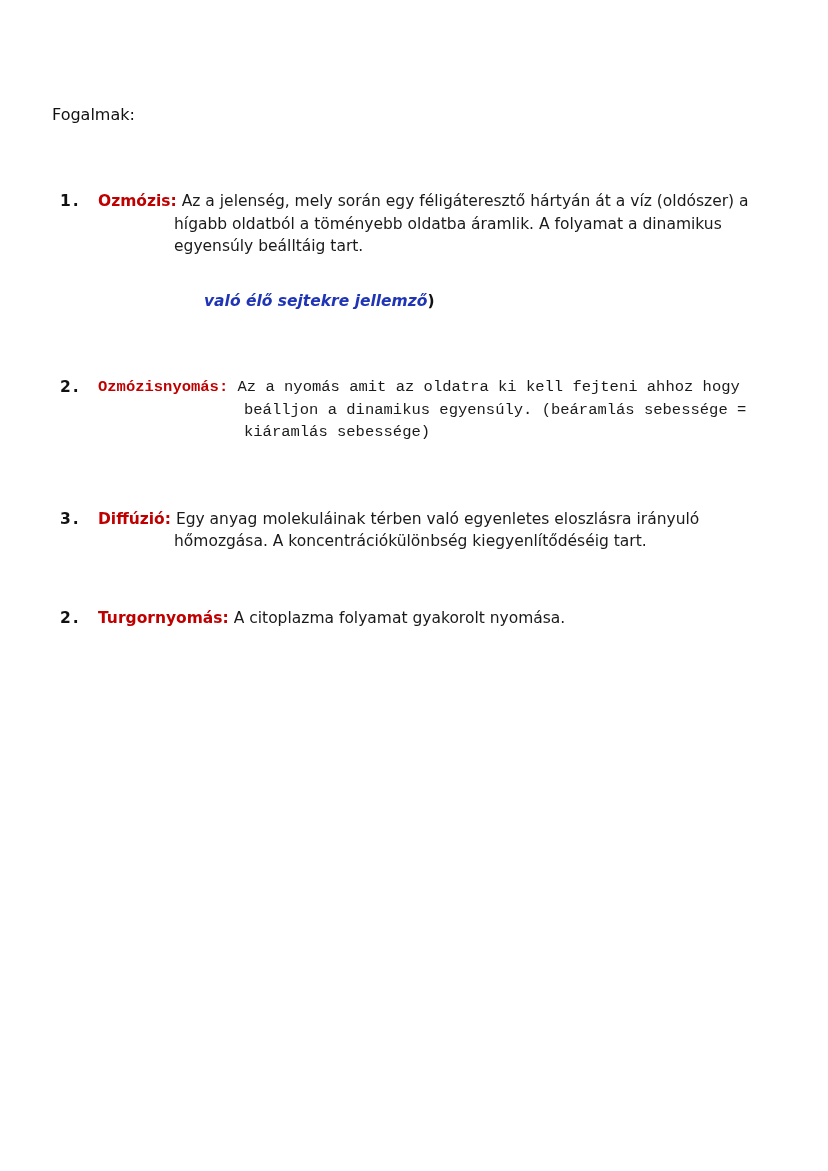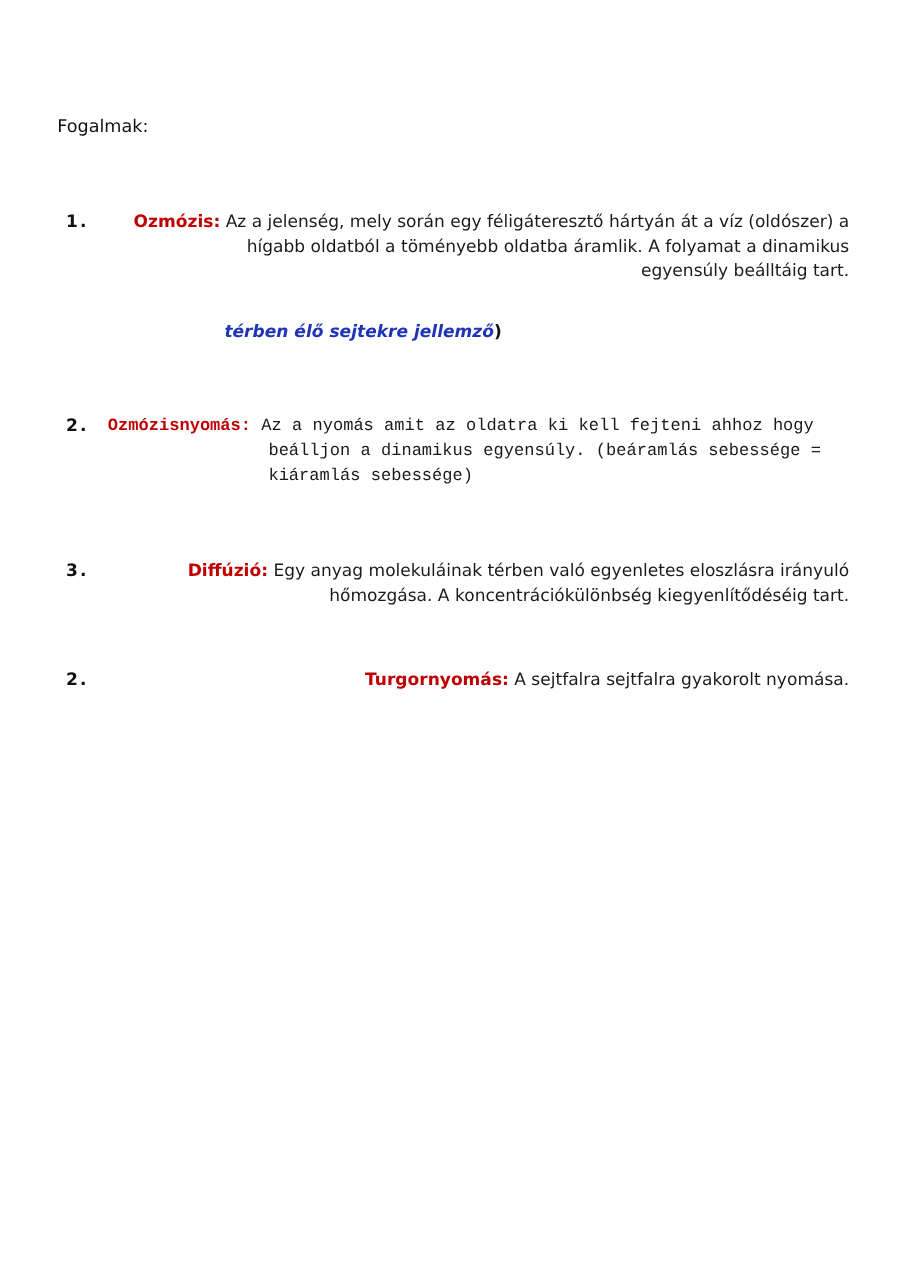--- a/index.html
+++ b/index.html
@@ -29,21 +29,21 @@
   .num {
     flex: none;
     width: 46px;
     padding-left: 8px;
     font-weight: bold;
     letter-spacing: 2px;
     color: #111;
   }
   .body { flex: 1; min-width: 0; }
   .def { margin: 0; }
-  .hang76  .def { padding-left: 76px;  text-indent: -76px; text-align: right; }
+  .hang76  .def { padding-left: 76px;  text-indent: -76px; }
   .hang146 .def { padding-left: 146px; text-indent: -146px; font-family: Liberation Mono, monospace; }
   .term {
     color: var(--color-term, #c00000);
     font-weight: bold;
   }
   .note {
     margin-left: 72px;
     font-weight: bold;
     font-style: italic;
     color: var(--color-note, #1f35b5);
@@ -64,21 +64,21 @@
 
   <p class="title">Fogalmak:</p>
 
   <div>
 
     <div class="item">
       <span class="num">1.</span>
       <div class="body hang76">
         <p class="def"><span class="term">Ozmózis:</span> <span>Az a jelenség, mely során egy féligáteresztő hártyán át a víz (oldószer) a hígabb oldatból a töményebb oldatba áramlik. A folyamat a dinamikus egyensúly beálltáig tart.</span></p>
         <div class="note">
-          <div class="note-line2"><span>térben élő sejtekre jellemző</span><span class="paren">)</span></div>
+          <div class="note-line2"><span>való élő sejtekre jellemző</span><span class="paren">)</span></div>
         </div>
       </div>
     </div>
 
     <div class="item">
       <span class="num">2.</span>
       <div class="body hang146">
         <p class="def"><span class="term">Ozmózisnyomás:</span> <span>Az a nyomás amit az oldatra ki kell fejteni ahhoz hogy beálljon a dinamikus egyensúly. (beáramlás sebessége = kiáramlás sebessége)</span></p>
       </div>
     </div>
@@ -86,18 +86,18 @@
     <div class="item">
       <span class="num">3.</span>
       <div class="body hang76">
         <p class="def"><span class="term">Diffúzió:</span> <span>Egy anyag molekuláinak térben való egyenletes eloszlásra irányuló hőmozgása. A koncentrációkülönbség kiegyenlítődéséig tart.</span></p>
       </div>
     </div>
 
     <div class="item spacer-item">
       <span class="num">2.</span>
       <div class="body hang76">
-        <p class="def"><span class="term">Turgornyomás:</span> <span>A sejtfalra sejtfalra gyakorolt nyomása.</span></p>
+        <p class="def"><span class="term">Turgornyomás:</span> <span>A citoplazma folyamat gyakorolt nyomása.</span></p>
       </div>
     </div>
 
   </div>
 </div>
 
 </body></html>

